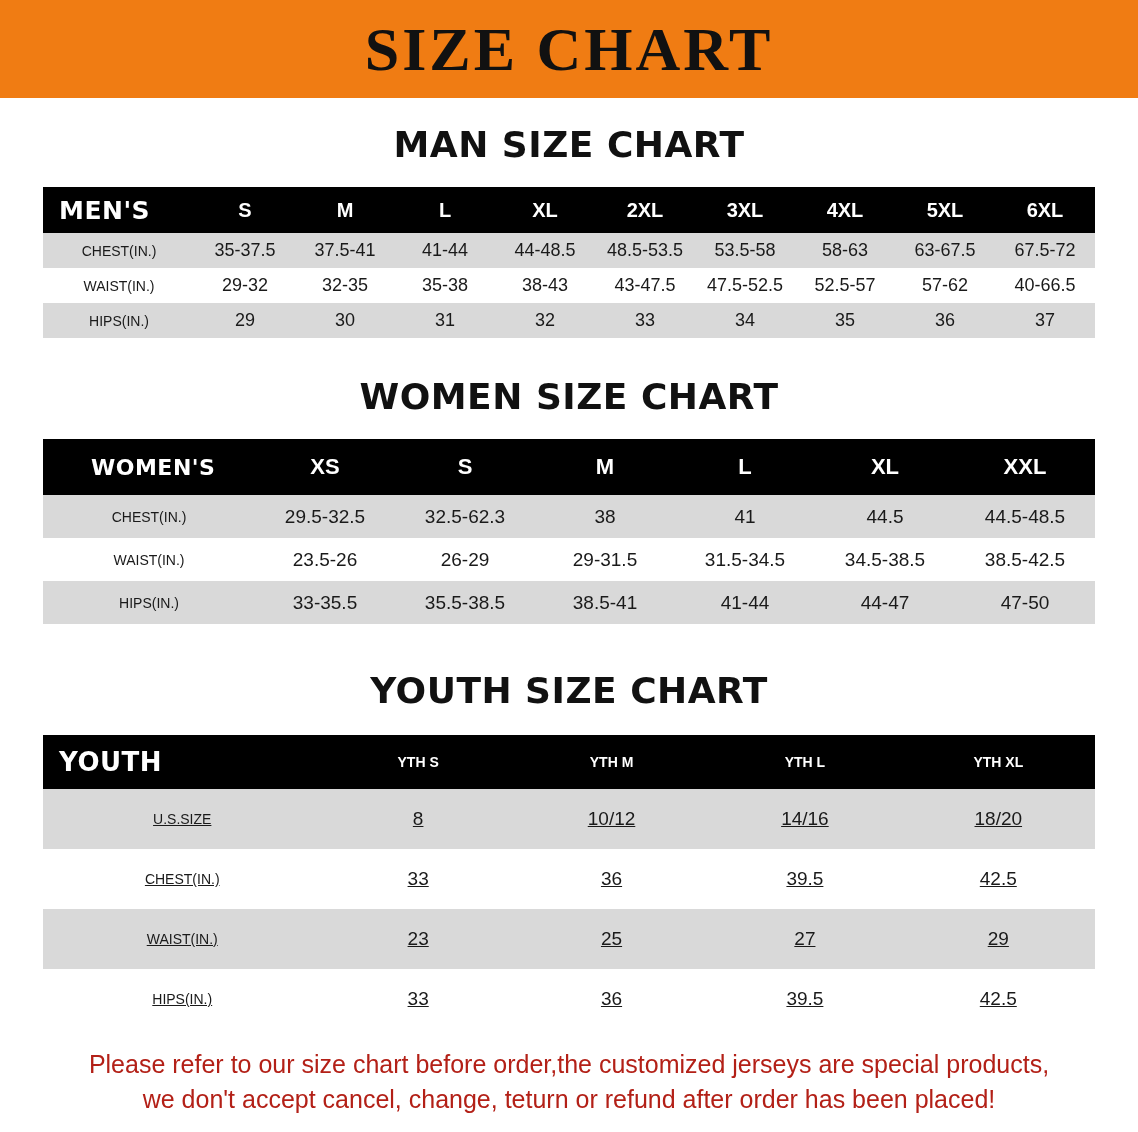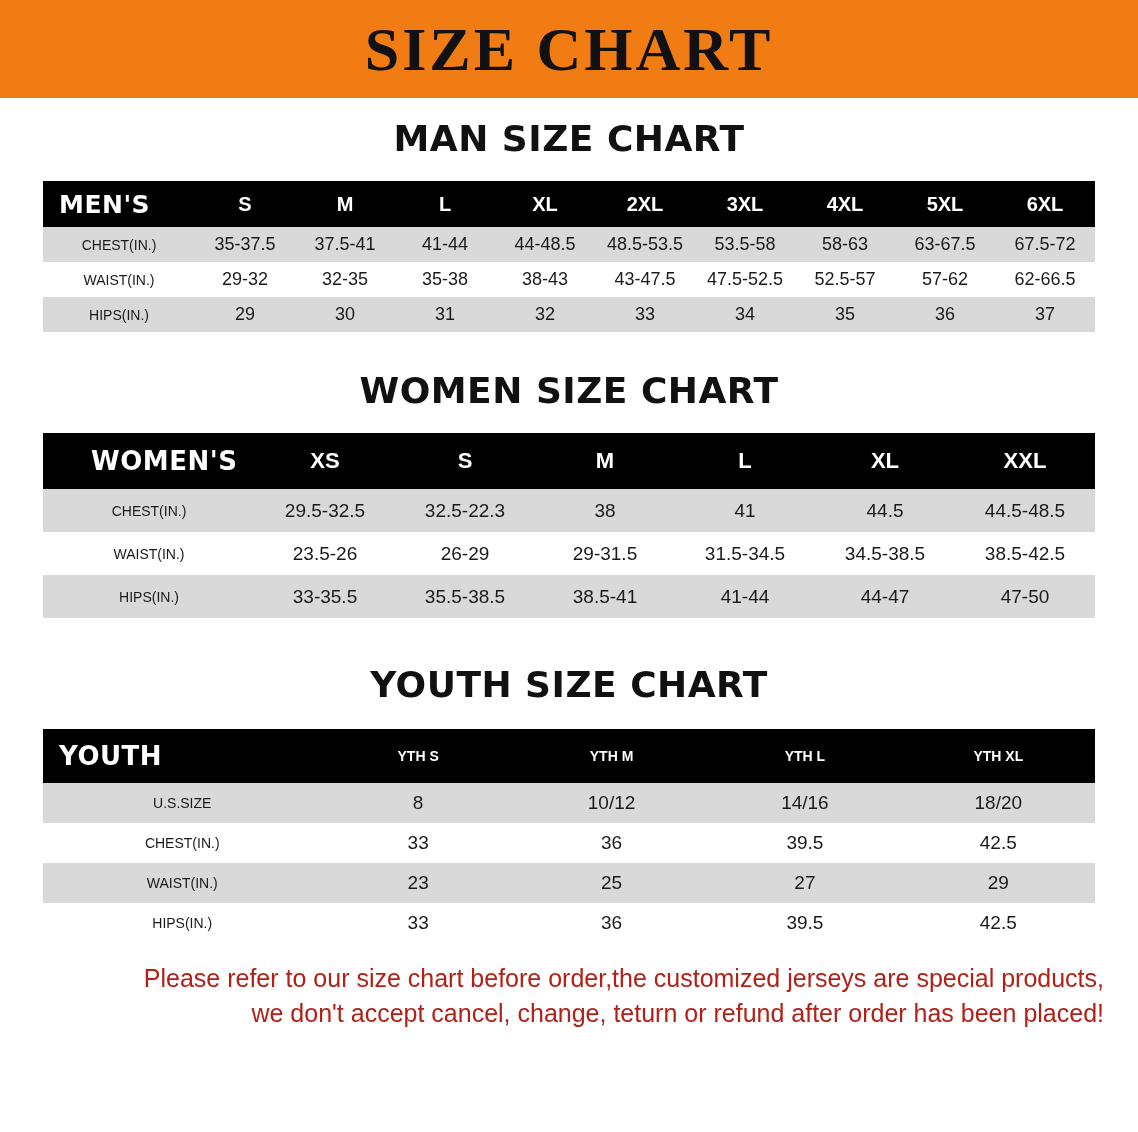--- a/index.html
+++ b/index.html
@@ -39,21 +39,21 @@
   }
   
   .section-title {
     text-align: center;
     font-family: "DejaVu Sans", sans-serif;
     font-weight: bold;
     font-size: 36px;
     color: #111111;
     letter-spacing: 0.5px;
   }
-  .man-title { margin-top: 20px; margin-bottom: 22px; }
+  .man-title { margin-top: 26px; margin-bottom: 22px; }
   .women-title { margin-top: 38px; margin-bottom: 22px; }
   .youth-title { margin-top: 46px; margin-bottom: 24px; }
 
   
   table {
     border-collapse: collapse;
     margin: 0 auto;
     table-layout: fixed;
   }
   .chart-table { width: 1052px; }
@@ -87,36 +87,36 @@
   .chart-table tbody td.rowlabel {
     text-align: center;
     font-size: 14px;
     color: #1a1a1a;
   }
   .row-shade-dark { background: #d9d9d9; }
   .row-shade-light { background: #ffffff; }
 
   
   .women-table thead th { height: 56px; font-size: 22px; }
-  .women-table thead th.corner { font-size: 26px; padding-left: 48px; }
+  .women-table thead th.corner { font-size: 22px; padding-left: 48px; }
   .women-table tbody td { height: 43px; font-size: 19px; }
 
   
   .youth-table thead th { height: 54px; font-size: 14px; }
   .youth-table thead th.corner { font-size: 26px; }
-  .youth-table tbody td { height: 40px; font-size: 19px; }
+  .youth-table tbody td { height: 60px; font-size: 19px; text-decoration: underline; }
 
   
   .note {
     margin: 18px 34px 12px 34px;
     color: #b32017;
     font-family: "Liberation Sans", sans-serif;
     font-size: 25px;
     line-height: 1.38;
-    text-align: right;
+    text-align: center;
   }
   .note-line { display: block; }
 </style>
 </head>
 <body>
 
 <div class="page">
 
   <div class="banner">
     <div class="banner-title">SIZE CHART</div>
@@ -167,21 +167,21 @@
       <tr class="row-shade-light">
         <td class="rowlabel">WAIST(IN.)</td>
         <td>29-32</td>
         <td>32-35</td>
         <td>35-38</td>
         <td>38-43</td>
         <td>43-47.5</td>
         <td>47.5-52.5</td>
         <td>52.5-57</td>
         <td>57-62</td>
-        <td>62-66.5</td>
+        <td>40-66.5</td>
       </tr>
       <tr class="row-shade-dark">
         <td class="rowlabel">HIPS(IN.)</td>
         <td>29</td>
         <td>30</td>
         <td>31</td>
         <td>32</td>
         <td>33</td>
         <td>34</td>
         <td>35</td>
@@ -211,21 +211,21 @@
         <th>M</th>
         <th>L</th>
         <th>XL</th>
         <th>XXL</th>
       </tr>
     </thead>
     <tbody>
       <tr class="row-shade-dark">
         <td class="rowlabel">CHEST(IN.)</td>
         <td>29.5-32.5</td>
-        <td>32.5-22.3</td>
+        <td>32.5-62.3</td>
         <td>38</td>
         <td>41</td>
         <td>44.5</td>
         <td>44.5-48.5</td>
       </tr>
       <tr class="row-shade-light">
         <td class="rowlabel">WAIST(IN.)</td>
         <td>23.5-26</td>
         <td>26-29</td>
         <td>29-31.5</td>

